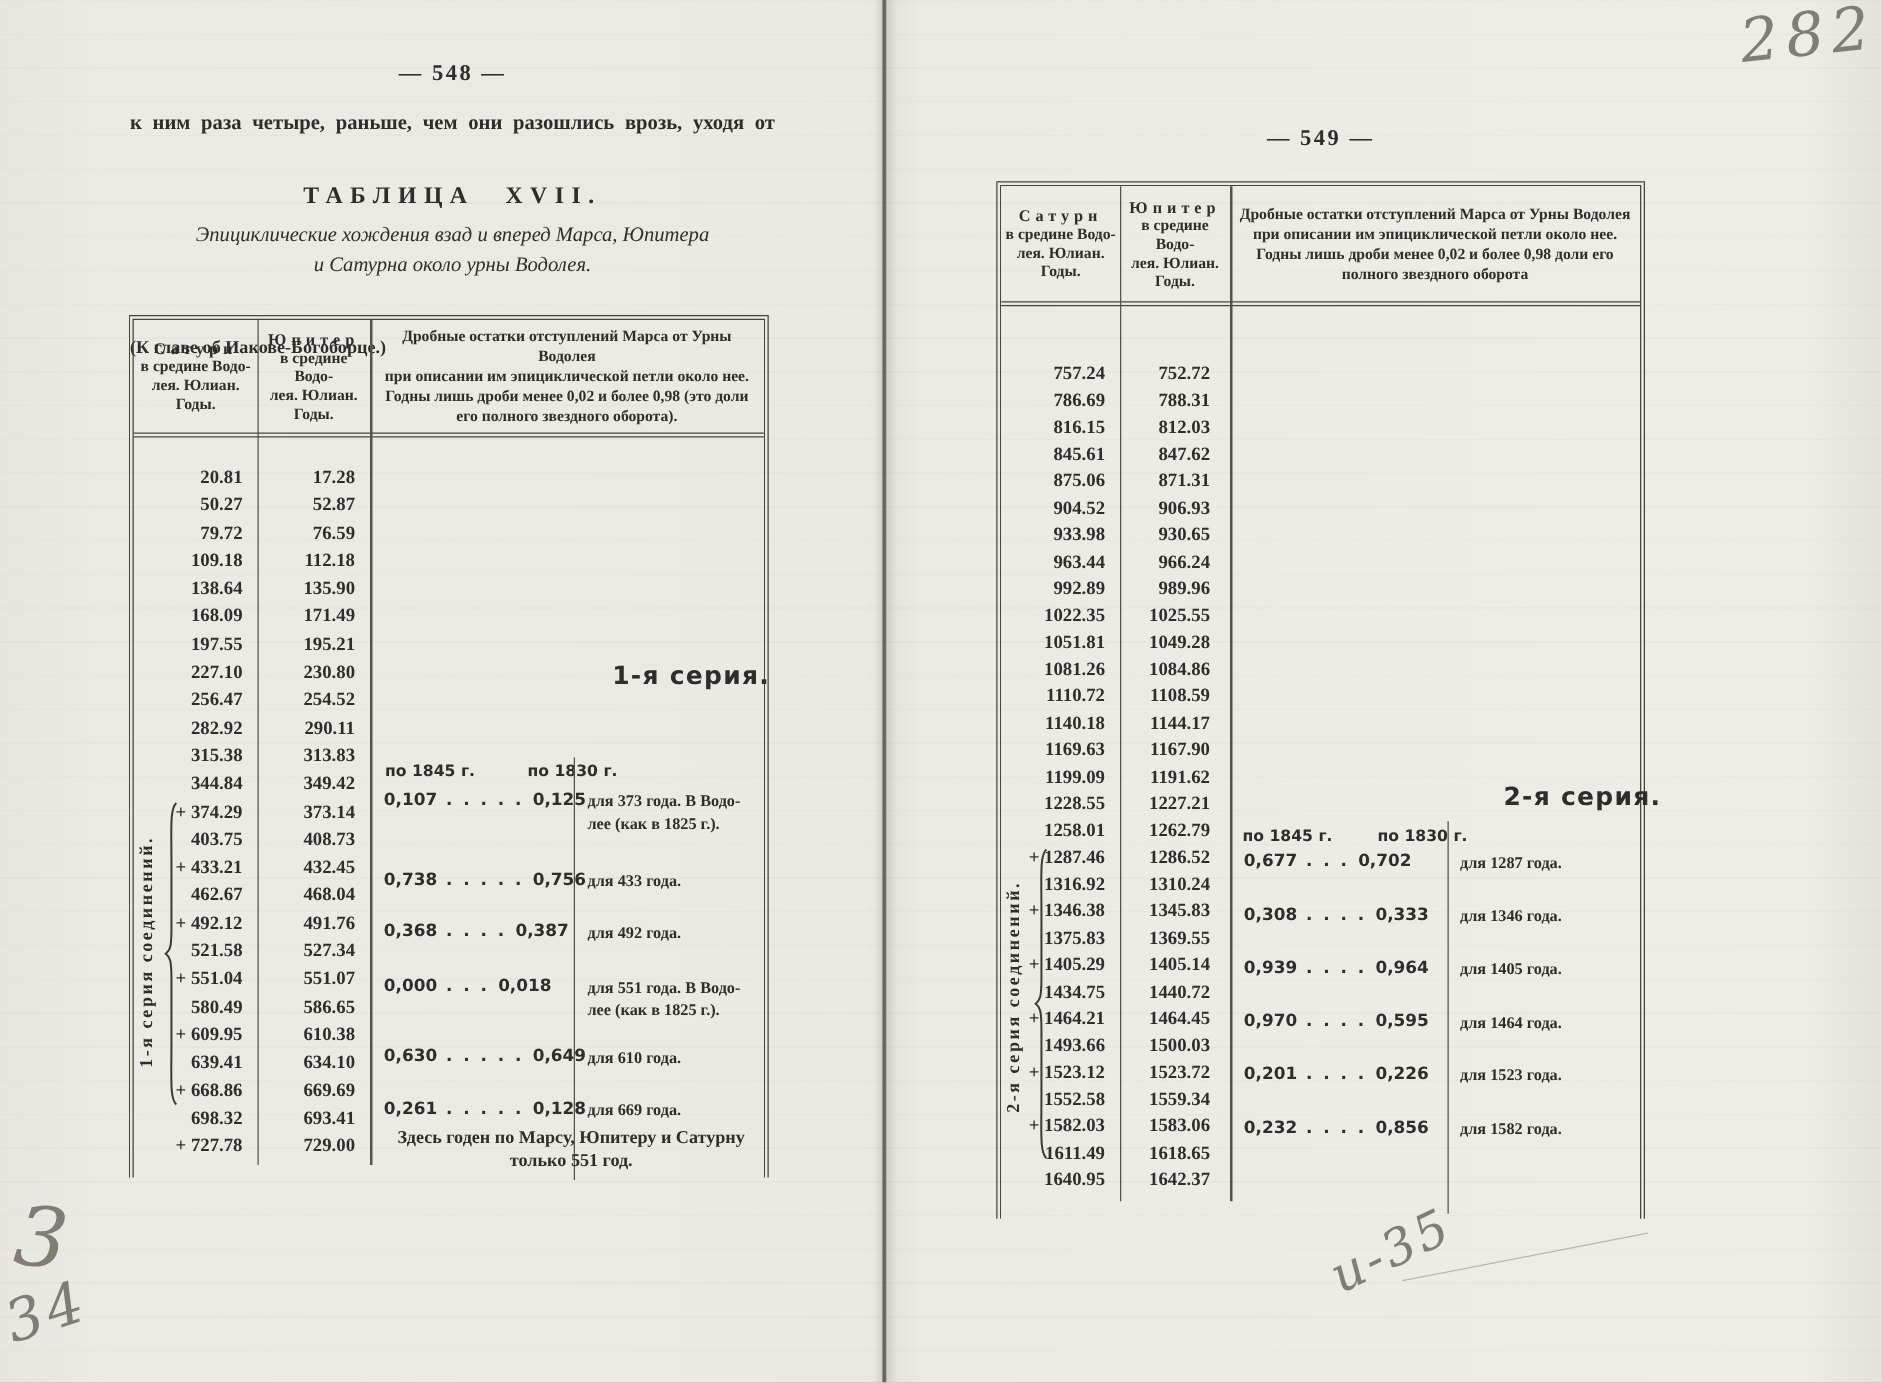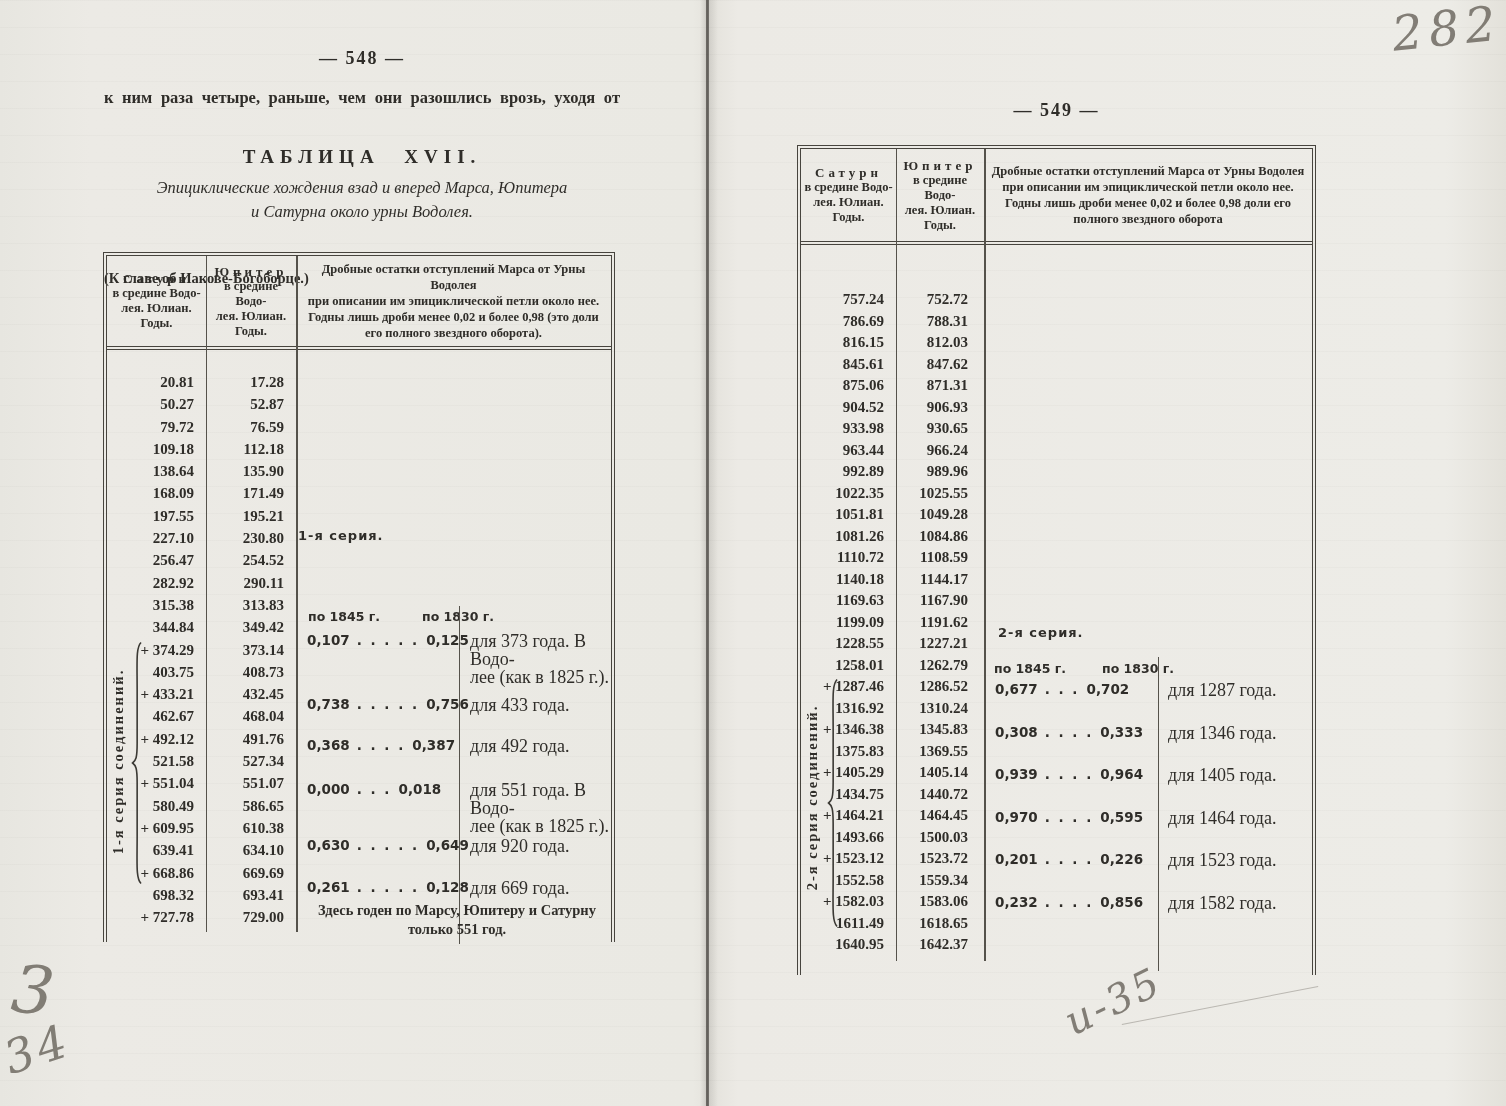--- a/index.html
+++ b/index.html
@@ -52,33 +52,33 @@
   .t548 .brace{left:23px;top:384px;width:13px;height:246px;}
   .t549 .brace{left:25px;top:528px;width:13px;height:252px;}
   .vlabel{position:absolute;font-weight:bold;font-size:14.5px;letter-spacing:2px;white-space:nowrap;
           text-align:center;transform:rotate(-90deg);}
   .t548 .vlabel{left:-102px;top:497px;width:226px;}
   .t549 .vlabel{left:-102px;top:640px;width:226px;}
 
   .col3{position:absolute;top:0;bottom:0;}
   .t548 .col3{left:191px;width:318px;}
   .t549 .col3{left:185px;width:331px;}
-  .ser-head{position:absolute;width:100%;text-align:left;font-family:"DejaVu Sans",sans-serif;font-weight:bold;font-size:13px;letter-spacing:1px;}
+  .ser-head{position:absolute;width:100%;text-align:right;font-family:"DejaVu Sans",sans-serif;font-weight:bold;font-size:20px;letter-spacing:1px;}
   .t548 .ser-head{top:272px;}
   .t549 .ser-head{top:476px;padding-left:12px;}
   .ser-desc{position:absolute;top:298px;width:100%;text-align:center;font-weight:bold;font-size:14px;line-height:17px;white-space:pre-line;}
   .po-row{position:absolute;font-family:"DejaVu Sans",sans-serif;font-weight:bold;font-size:12.5px;}
   .t548 .po1{left:10px;top:353px;} .t548 .po2{left:124px;top:353px;}
   .t549 .po1{left:8px;top:512px;}  .t549 .po2{left:116px;top:512px;}
   .col3 .divline{position:absolute;width:1px;background:#55524b;}
   .t548 .divline{left:161px;top:350px;height:338px;}
   .t549 .divline{left:172px;top:508px;height:314px;}
   .entry{position:absolute;left:9px;width:150px;font-family:"DejaVu Sans",sans-serif;font-weight:bold;font-size:13.5px;white-space:nowrap;}
   .entry .dots{padding:0 7px;letter-spacing:2px;}
-  .note{position:absolute;font-weight:normal;font-size:18px;line-height:18px;white-space:pre-line;}
+  .note{position:absolute;font-weight:bold;font-size:13px;line-height:18px;white-space:pre-line;}
   .t548 .note{left:172px;width:145px;}
   .t549 .note{left:182px;width:148px;}
   .t548 .e1{top:376px;} .t548 .e2{top:440px;} .t548 .e3{top:481px;}
   .t548 .e4{top:525px;} .t548 .e5{top:581px;} .t548 .e6{top:623px;}
   .t549 .e1{top:532px;} .t549 .e2{top:575px;} .t549 .e3{top:617px;}
   .t549 .e4{top:660px;} .t549 .e5{top:702px;} .t549 .e6{top:745px;}
   .ser-foot{position:absolute;width:100%;text-align:center;font-weight:bold;font-size:14.5px;line-height:19px;white-space:pre-line;}
   .t548 .ser-foot{top:645px;}
   .t549 .ser-foot{top:770px;}
 
@@ -201,21 +201,21 @@
         <div class="note e1">для 373 года. В Водо-
 лее (как в 1825 г.).</div>
         <div class="entry e2"><span>0,738</span><span class="dots">. . . . .</span><span>0,756</span></div>
         <div class="note e2">для 433 года.</div>
         <div class="entry e3"><span>0,368</span><span class="dots">. . . .</span><span>0,387</span></div>
         <div class="note e3">для 492 года.</div>
         <div class="entry e4"><span>0,000</span><span class="dots">. . .</span><span>0,018</span></div>
         <div class="note e4">для 551 года.  В Водо-
 лее (как в 1825 г.).</div>
         <div class="entry e5"><span>0,630</span><span class="dots">. . . . .</span><span>0,649</span></div>
-        <div class="note e5">для 920 года.</div>
+        <div class="note e5">для 610 года.</div>
         <div class="entry e6"><span>0,261</span><span class="dots">. . . . .</span><span>0,128</span></div>
         <div class="note e6">для 669 года.</div>
 
         <div class="ser-foot">Здесь годен по Марсу, Юпитеру и Сатурну
 только 551 год.</div>
       </div>
     </div>
   </div>
 
   <div>

